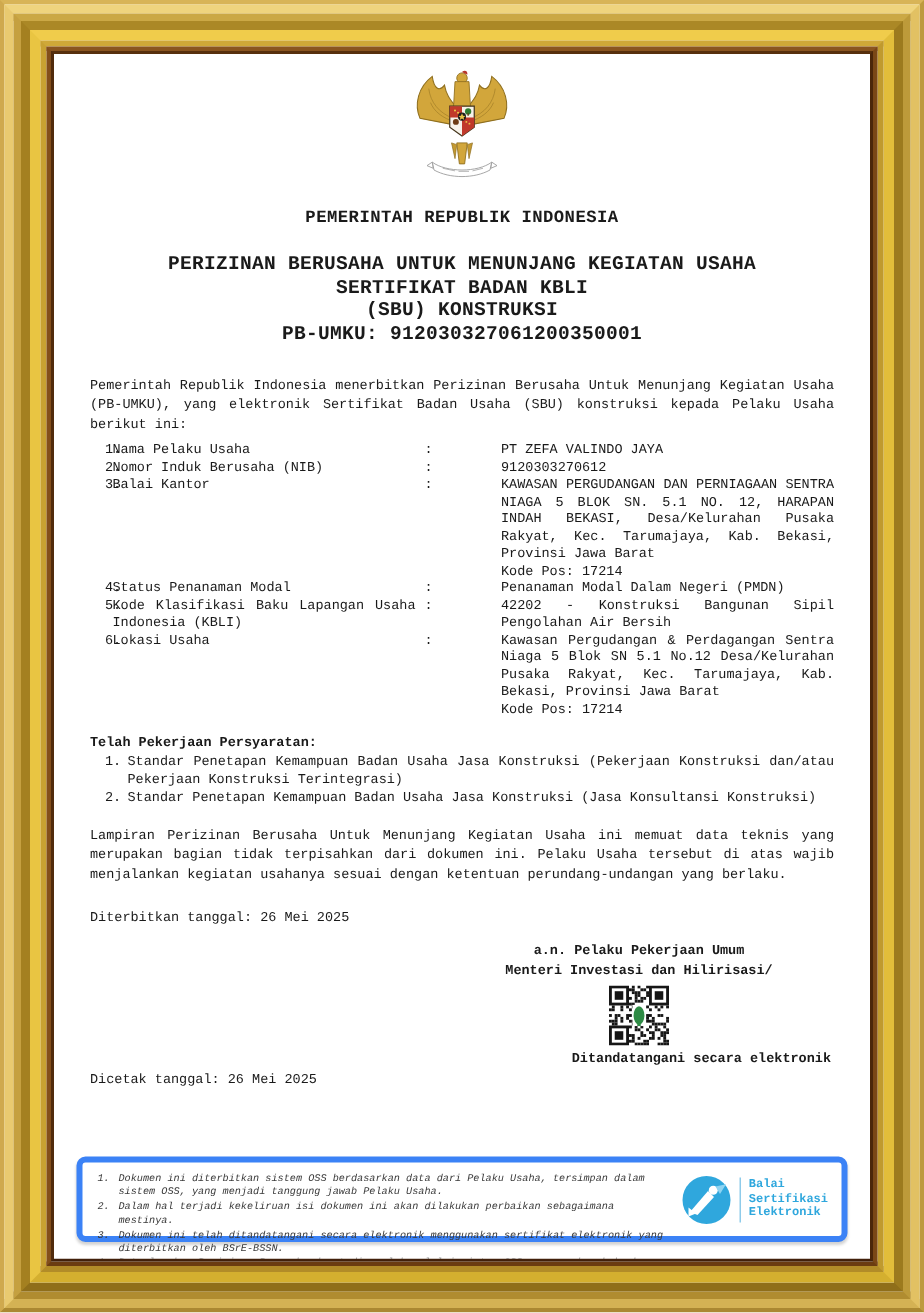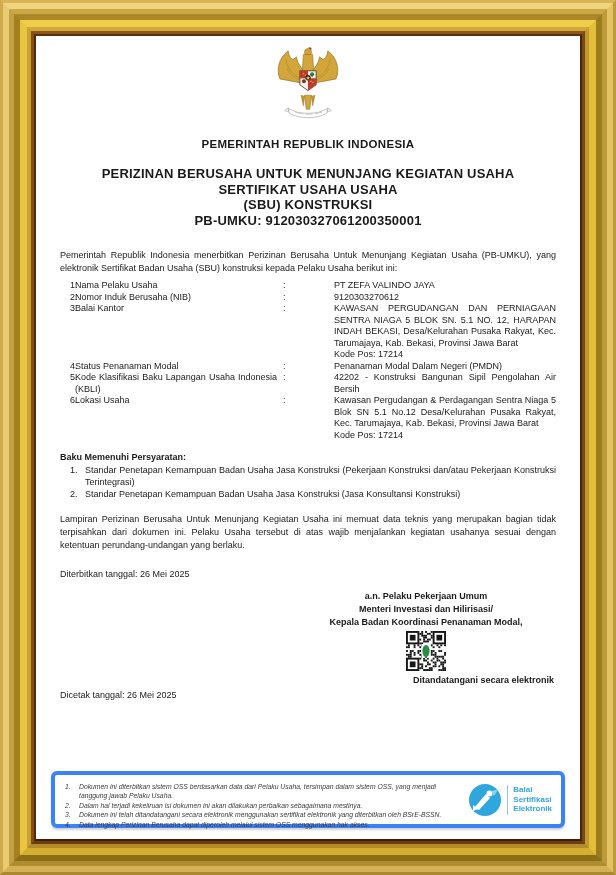--- a/index.html
+++ b/index.html
@@ -9,21 +9,21 @@
   
   .page { width:616px; height:875px; }
   .fb { width:100%; height:100%; }
   .f1{border:3px solid;border-color:#d8b457 #bd9a3e #ab8832 #cfa94e;}
   .f2{border:6px solid;border-color:#efd47e #e2c163 #d4b254 #e9ca70;}
   .f3{border:5px solid;border-color:#cba845 #bd9a3a #b08c30 #c5a040;}
   .f4{border:6px solid;border-color:#ab8826 #9c7a1e #8f6e1a #a48020;}
   .f5{border:7px solid;border-color:#f0cc4b #e2bd3a #d4af2f #e9c542;}
   .f6{border:4px solid;border-color:#cfa838 #c09a2e #b28c28 #c8a132;}
   .f7{border:3px solid;border-color:#8a5520 #7a4716 #6b3c11 #834e1b;}
-  .f8{border:2px solid;border-color:#57300e #4b2609 #41200a #512b0c;}
+  .f8{border:2px solid;border-color:#57300e #4b2609 #41200a #512b0c;font-family:Liberation Mono, monospace;}
 
   .doc { position:relative; width:100%; height:100%; background:#fff; padding:9px 24px 0 24px; overflow:hidden; }
 
   .garuda { text-align:center; }
 
   .gov-title { text-align:center; font-weight:bold; font-size:11.5px; letter-spacing:.3px; margin-top:13px; }
 
   .title-block { text-align:center; font-weight:bold; font-size:13px; line-height:15.5px; letter-spacing:.2px; margin-top:16px; }
 
   .intro { font-size:9px; line-height:13px; text-align:justify; margin-top:21px; }
@@ -120,21 +120,21 @@
                             <line x1="56" y1="118.5" x2="68" y2="118.5"></line>
                             <line x1="72" y1="118" x2="84" y2="115"></line>
                           </g>
     </svg>
   </div>
 
   <div class="gov-title">PEMERINTAH REPUBLIK INDONESIA</div>
 
   <div class="title-block">
     <div>PERIZINAN BERUSAHA UNTUK MENUNJANG KEGIATAN USAHA</div>
-    <div>SERTIFIKAT USAHA USAHA</div>
+    <div>SERTIFIKAT BADAN KBLI</div>
     <div>(SBU) KONSTRUKSI</div>
     <div>PB-UMKU: 912030327061200350001</div>
   </div>
 
   <p class="intro">Pemerintah Republik Indonesia menerbitkan Perizinan Berusaha Untuk Menunjang Kegiatan Usaha (PB-UMKU), yang elektronik Sertifikat Badan Usaha (SBU) konstruksi kepada Pelaku Usaha berikut ini:</p>
 
   <div class="fields">
     <div class="frow">
       <span class="fnum">1.</span>
       <span class="flabel">Nama Pelaku Usaha</span>
@@ -166,40 +166,39 @@
       <span class="fvalue">42202 - Konstruksi Bangunan Sipil Pengolahan Air Bersih</span>
     </div>
     <div class="frow">
       <span class="fnum">6.</span>
       <span class="flabel">Lokasi Usaha</span>
       <span class="fcolon">:</span>
       <span class="fvalue"><span>Kawasan Pergudangan &amp; Perdagangan Sentra Niaga 5 Blok SN 5.1 No.12 Desa/Kelurahan Pusaka Rakyat, Kec. Tarumajaya, Kab. Bekasi, Provinsi Jawa Barat</span><br><span>Kode Pos: 17214</span></span>
     </div>
   </div>
 
-  <div class="req-heading">Baku Memenuhi Persyaratan:</div>
+  <div class="req-heading">Telah Pekerjaan Persyaratan:</div>
   <div class="reqs">
     <div class="rrow">
       <span>1.</span>
       <span class="rtext">Standar Penetapan Kemampuan Badan Usaha Jasa Konstruksi (Pekerjaan Konstruksi dan/atau Pekerjaan Konstruksi Terintegrasi)</span>
     </div>
     <div class="rrow">
       <span>2.</span>
       <span class="rtext">Standar Penetapan Kemampuan Badan Usaha Jasa Konstruksi (Jasa Konsultansi Konstruksi)</span>
     </div>
   </div>
 
   <p class="closing">Lampiran Perizinan Berusaha Untuk Menunjang Kegiatan Usaha ini memuat data teknis yang merupakan bagian tidak terpisahkan dari dokumen ini. Pelaku Usaha tersebut di atas wajib menjalankan kegiatan usahanya sesuai dengan ketentuan perundang-undangan yang berlaku.</p>
 
   <div class="issued">Diterbitkan tanggal: 26 Mei 2025</div>
 
   <div class="sig-block">
     <div>a.n. Pelaku Pekerjaan Umum</div>
     <div>Menteri Investasi dan Hilirisasi/</div>
-    <div>Kepala Badan Koordinasi Penanaman Modal,</div>
     <div class="qr-wrap">
       <svg width="40" height="40" viewBox="0 0 21 21">
         <rect x="0" y="0" width="21" height="21" fill="#ffffff"></rect>
         <g id="qr-mods" fill="#161616">
                               <rect x="8" y="0" width="1" height="1"></rect>
                               <rect x="10" y="0" width="1" height="1"></rect>
                               <rect x="13" y="0" width="1" height="1"></rect>
                               <rect x="7" y="1" width="1" height="1"></rect>
                               <rect x="8" y="1" width="1" height="1"></rect>
                               <rect x="11" y="1" width="1" height="1"></rect>

